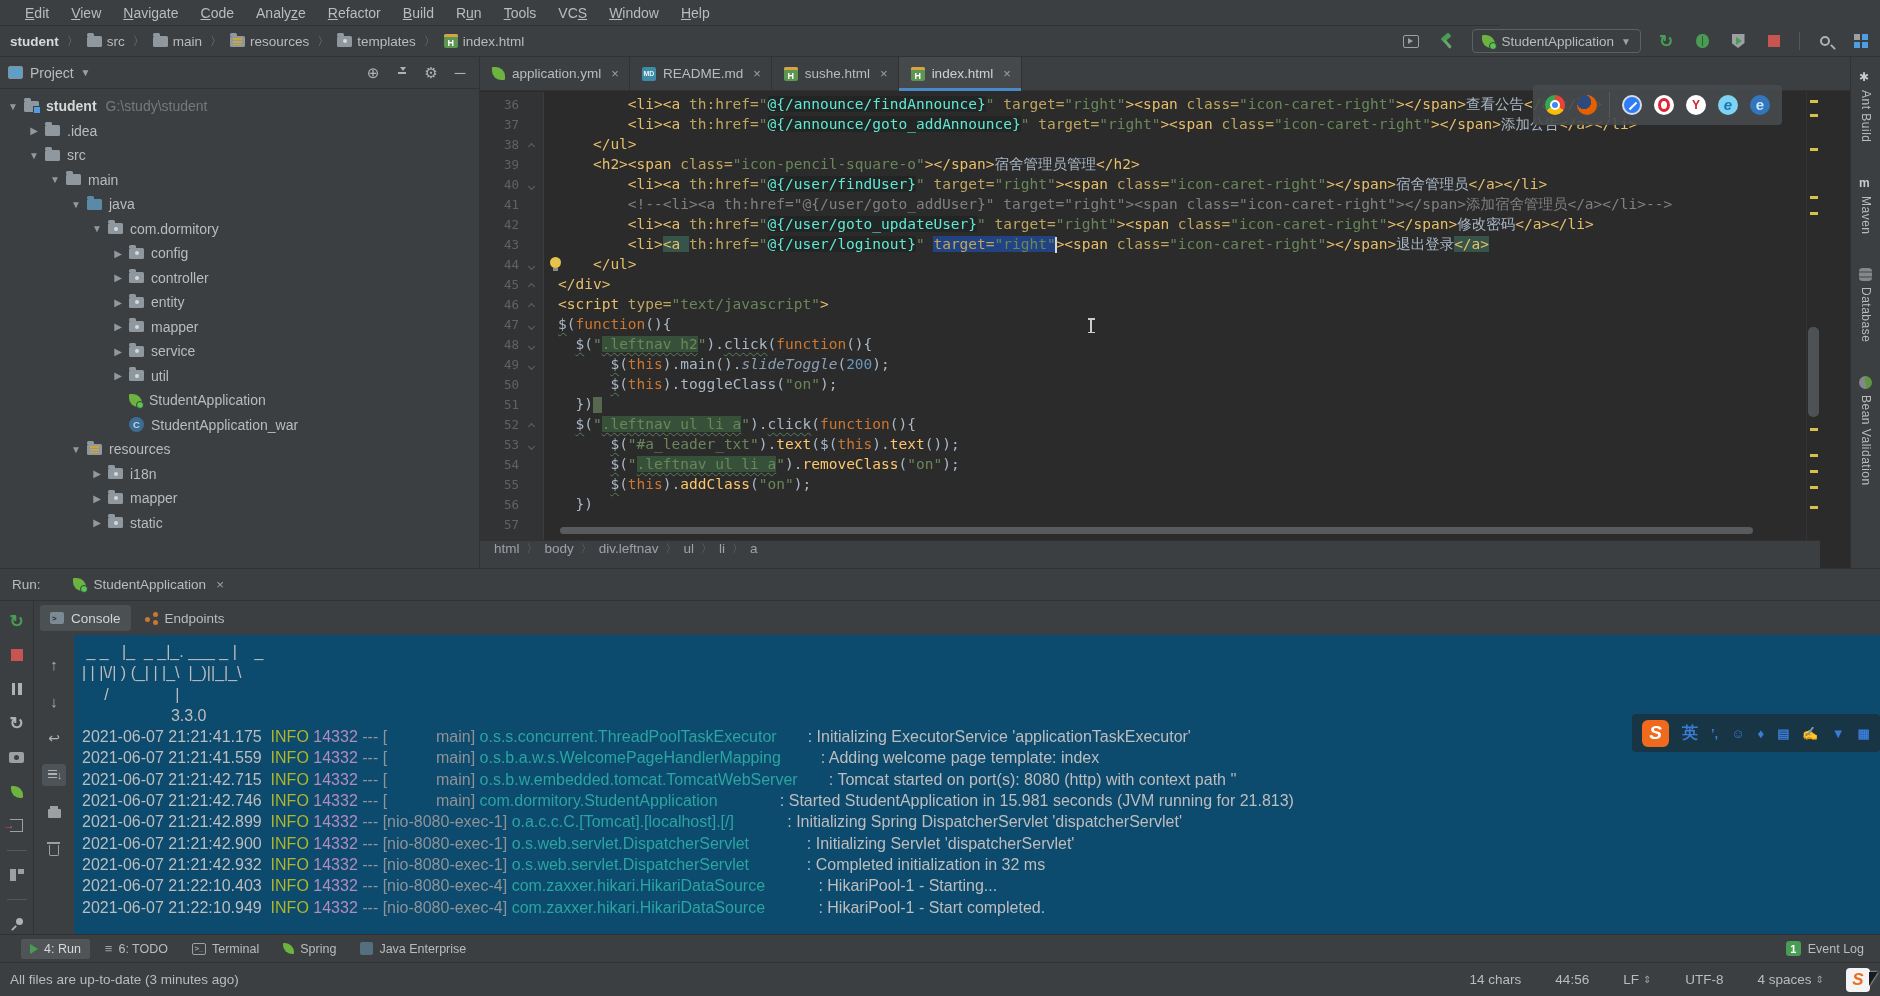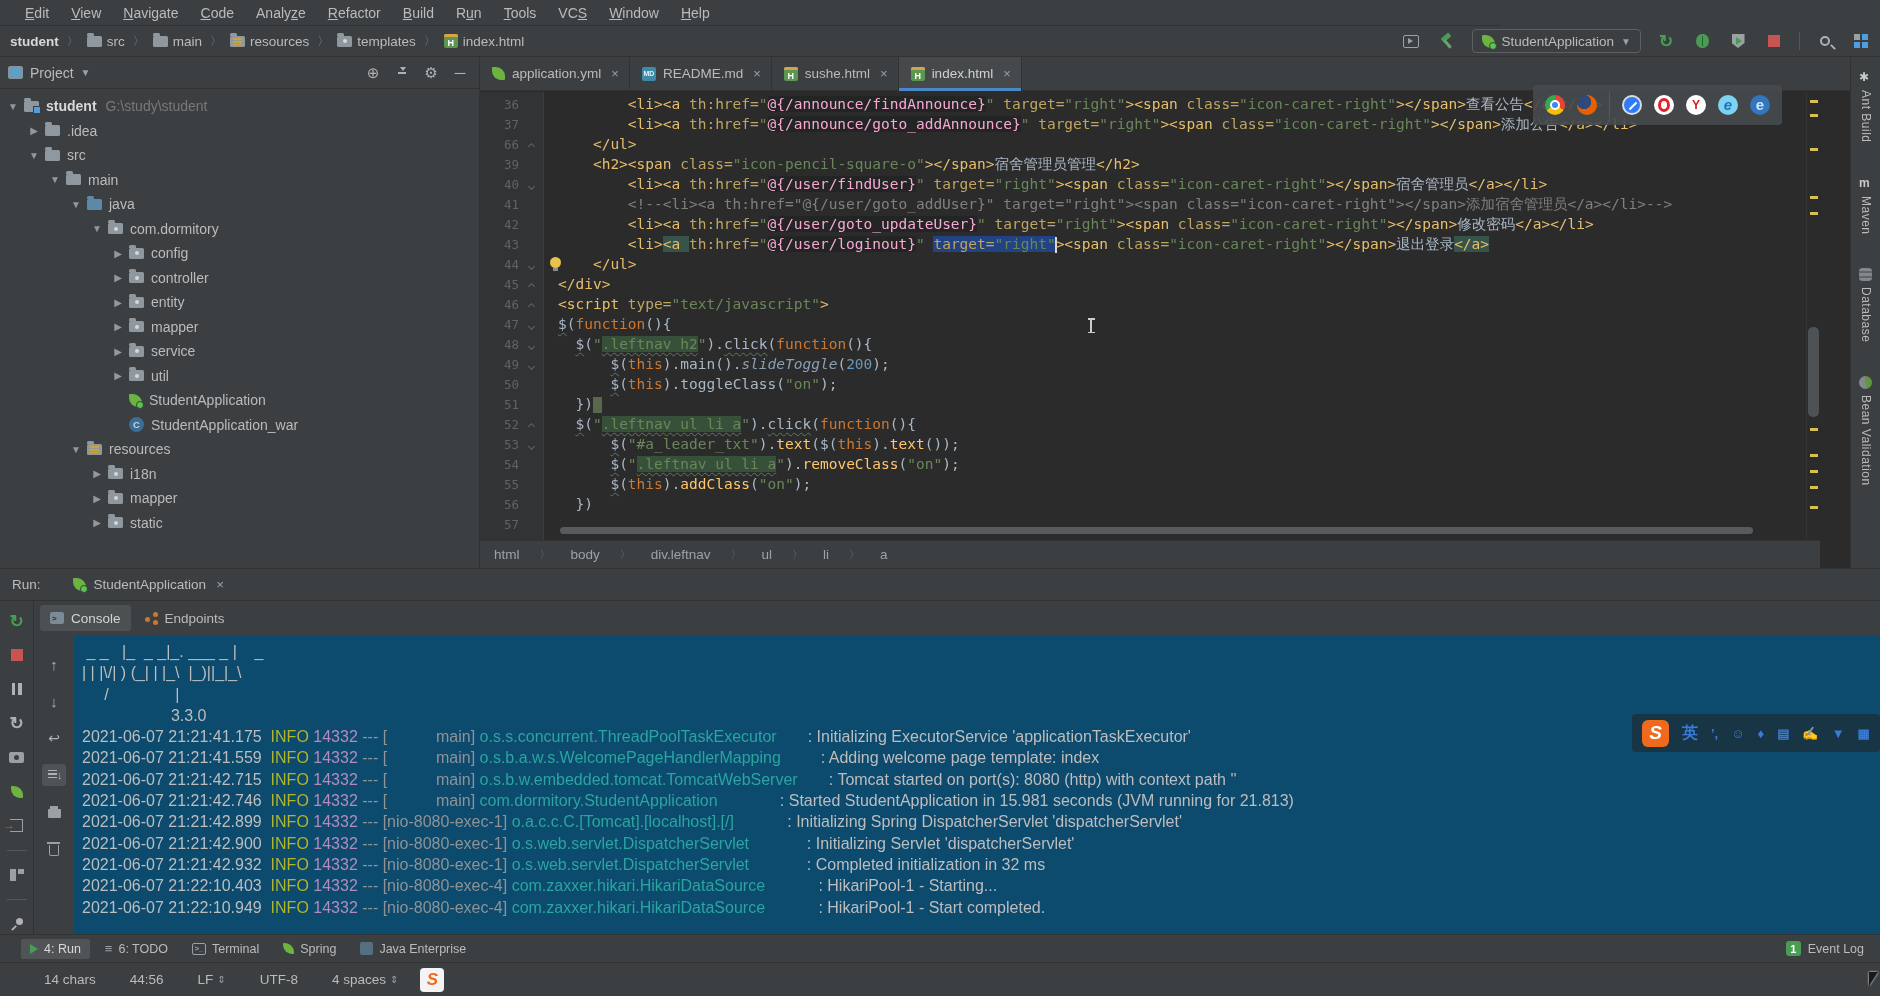--- a/index.html
+++ b/index.html
@@ -130,35 +130,35 @@
   #gutter{width:64px;background:#313335;border-right:1px solid #3a3c3e;flex:none;padding-top:2px;}
   .g-row{height:20px;display:flex;align-items:center;justify-content:flex-end;padding-right:6px;gap:6px;position:relative;}
   .g-num{font-family:"DejaVu Sans Mono",monospace;font-size:12.5px;color:#606366;}
   .g-fold{width:12px;text-align:center;}
   .g-fold .chev{width:5px;height:5px;border-color:#606366;}
   .bulb{position:absolute;right:-18px;top:3px;width:11px;height:11px;border-radius:50%;background:#e8c34c;z-index:5;}
   .bulb::after{content:"";position:absolute;left:3px;bottom:-3px;width:5px;height:3px;background:#8a8a8a;}
   #code-lines{flex:1;padding:2px 0 0 14px;overflow:hidden;}
   .c-line{height:20px;white-space:pre;font-family:"DejaVu Sans Mono",monospace;font-size:14.5px;line-height:20px;}
   .cp{color:#a9b7c6;} .ct{color:#e8bf6a;} .ca{color:#bfa660;} .cs{color:#6a8759;}
-  .cf{color:#f9a8d4;background:#232525;} .cc{color:#808080;} .ck{color:#cc7832;}
+  .cf{color:#5eead4;background:#232525;} .cc{color:#808080;} .ck{color:#cc7832;}
   .cm{color:#ffc66b;} .cn{color:#6897bb;} .cu{color:#8a9fb5;font-style:italic;}
   .cd{color:#a9b7c6;}
   .wv{text-decoration:underline;text-decoration-style:wavy;text-decoration-color:#587e5a;text-decoration-thickness:1px;text-underline-offset:3px;}
   .sel{background:#214283;}
   .hlt{background:#37544a;}
   .shl{background:#36503a;}
   .caret{display:inline-block;width:2px;height:16px;background:#d8d8d8;vertical-align:middle;margin:0 -1px;}
   .bcaret{display:inline-block;width:9px;height:16px;background:#5f7355;vertical-align:middle;opacity:.85;}
   #hscroll{position:absolute;left:80px;right:60px;bottom:34px;height:7px;}
   #hscroll .thumb{height:7px;background:#585b5d;border-radius:4px;width:97%;}
   #err-stripe{position:absolute;right:30px;top:35px;bottom:28px;width:14px;background:#2b2b2b;border-left:1px solid #333537;}
   .err-mark{position:absolute;left:3px;width:8px;height:3px;background:#d9bf4e;}
   #vthumb{position:absolute;left:1px;width:11px;height:90px;background:#4e5254;border-radius:5px;top:235px;}
-  #ed-breadcrumbs{position:absolute;left:0;right:30px;bottom:0;height:28px;background:#3c3f41;border-top:1px solid #323232;display:flex;align-items:center;padding-left:14px;font-size:13.5px;color:#9da2a8;gap:13px;}
+  #ed-breadcrumbs{position:absolute;left:0;right:30px;bottom:0;height:28px;background:#3c3f41;border-top:1px solid #323232;display:flex;padding-left:14px;font-size:13.5px;color:#9da2a8;gap:0;}
   .edc-sep{color:#6e7275;margin:0 7px;font-size:11px;}
   #browser-bar{position:absolute;right:68px;top:28px;height:40px;background:#41454700;display:flex;align-items:center;gap:12px;padding:0 12px;background:rgba(70,74,76,.92);border-radius:4px;}
   #browser-bar .bsep{width:1px;height:26px;background:#565a5c;}
   #mouse-ibeam{position:absolute;width:2px;height:13px;background:#c9ccd0;}
   #mouse-ibeam::before,#mouse-ibeam::after{content:"";position:absolute;left:-2.5px;width:7px;height:1.5px;background:#c9ccd0;}
   #mouse-ibeam::before{top:-1px;} #mouse-ibeam::after{bottom:-1px;}
 
   
   #right-stripe{width:30px;background:#3c3f41;border-left:1px solid #323232;flex:none;display:flex;flex-direction:column;align-items:center;padding-top:14px;gap:34px;}
   .rs-item{display:flex;flex-direction:column;align-items:center;gap:6px;color:#bbbbbb;font-size:12px;}
@@ -444,21 +444,21 @@
         <div id="gutter">
             <div class="g-row">
               <span class="g-num">36</span>
               <span class="g-fold"></span>
             </div>
             <div class="g-row">
               <span class="g-num">37</span>
               <span class="g-fold"></span>
             </div>
             <div class="g-row">
-              <span class="g-num">66</span>
+              <span class="g-num">38</span>
               <span class="g-fold"><span class="chev up"></span></span>
             </div>
             <div class="g-row">
               <span class="g-num">39</span>
               <span class="g-fold"></span>
             </div>
             <div class="g-row">
               <span class="g-num">40</span>
               <span class="g-fold"><span class="chev down"></span></span>
             </div>
@@ -737,20 +737,21 @@
         </span>
       </span>
     <span class="tw-spacer"></span>
     <div id="event-log">
       <span id="event-badge">1</span>
       <span>Event Log</span>
     </div>
   </div>
 
   <div id="status-bar">
+    <span id="status-msg">All files are up-to-date (3 minutes ago)</span>
     <span id="status-items" style="display:flex;align-items:center;">
         <span class="st-item">
           <span>14 chars</span>
         </span>
         <span class="st-item">
           <span>44:56</span>
         </span>
         <span class="st-item">
           <span>LF</span>
           <span class="st-arrows">⇕</span>

